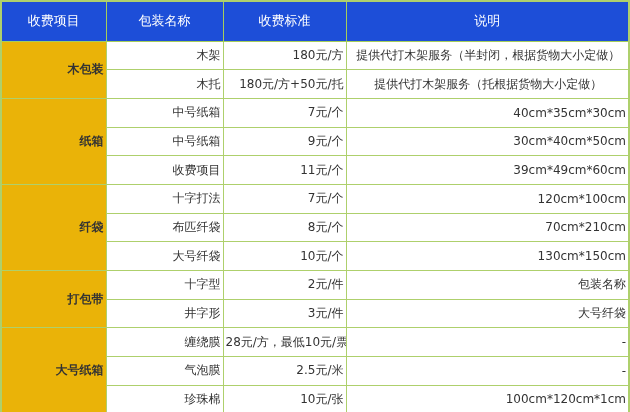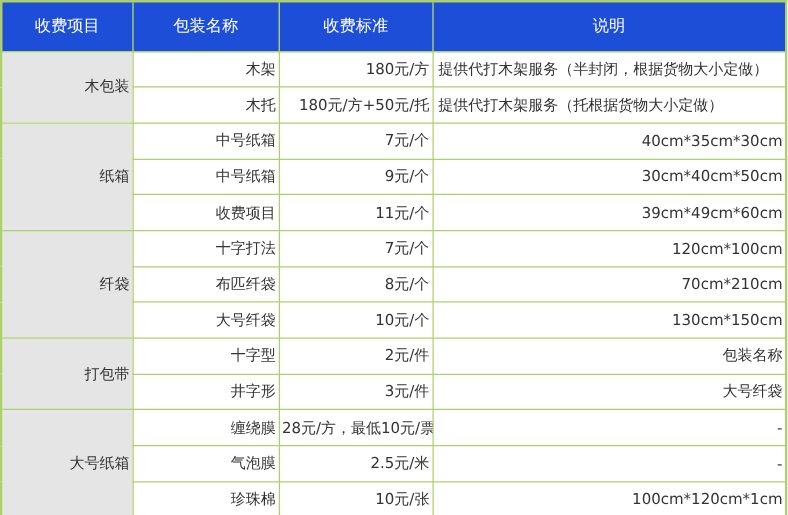--- a/index.html
+++ b/index.html
@@ -37,24 +37,25 @@
     color: #333333;
     font-size: 12px;
     text-align: right;
     vertical-align: middle;
     height: 28.7px;
     padding: 0 2px;
     white-space: nowrap;
     overflow: hidden;
   }
   table.fee-table td.group-cell {
-    background: #e5e5e5;
+    background: #eab308;
+    font-weight: bold;
   }
   table.fee-table td.note-left {
-    text-align: left;
+    text-align: center;
     padding-left: 4px;
   }
 </style>
 </head>
 <body>
 
 <div class="page">
   <table class="fee-table">
     <colgroup>
       <col style="width:105px">

